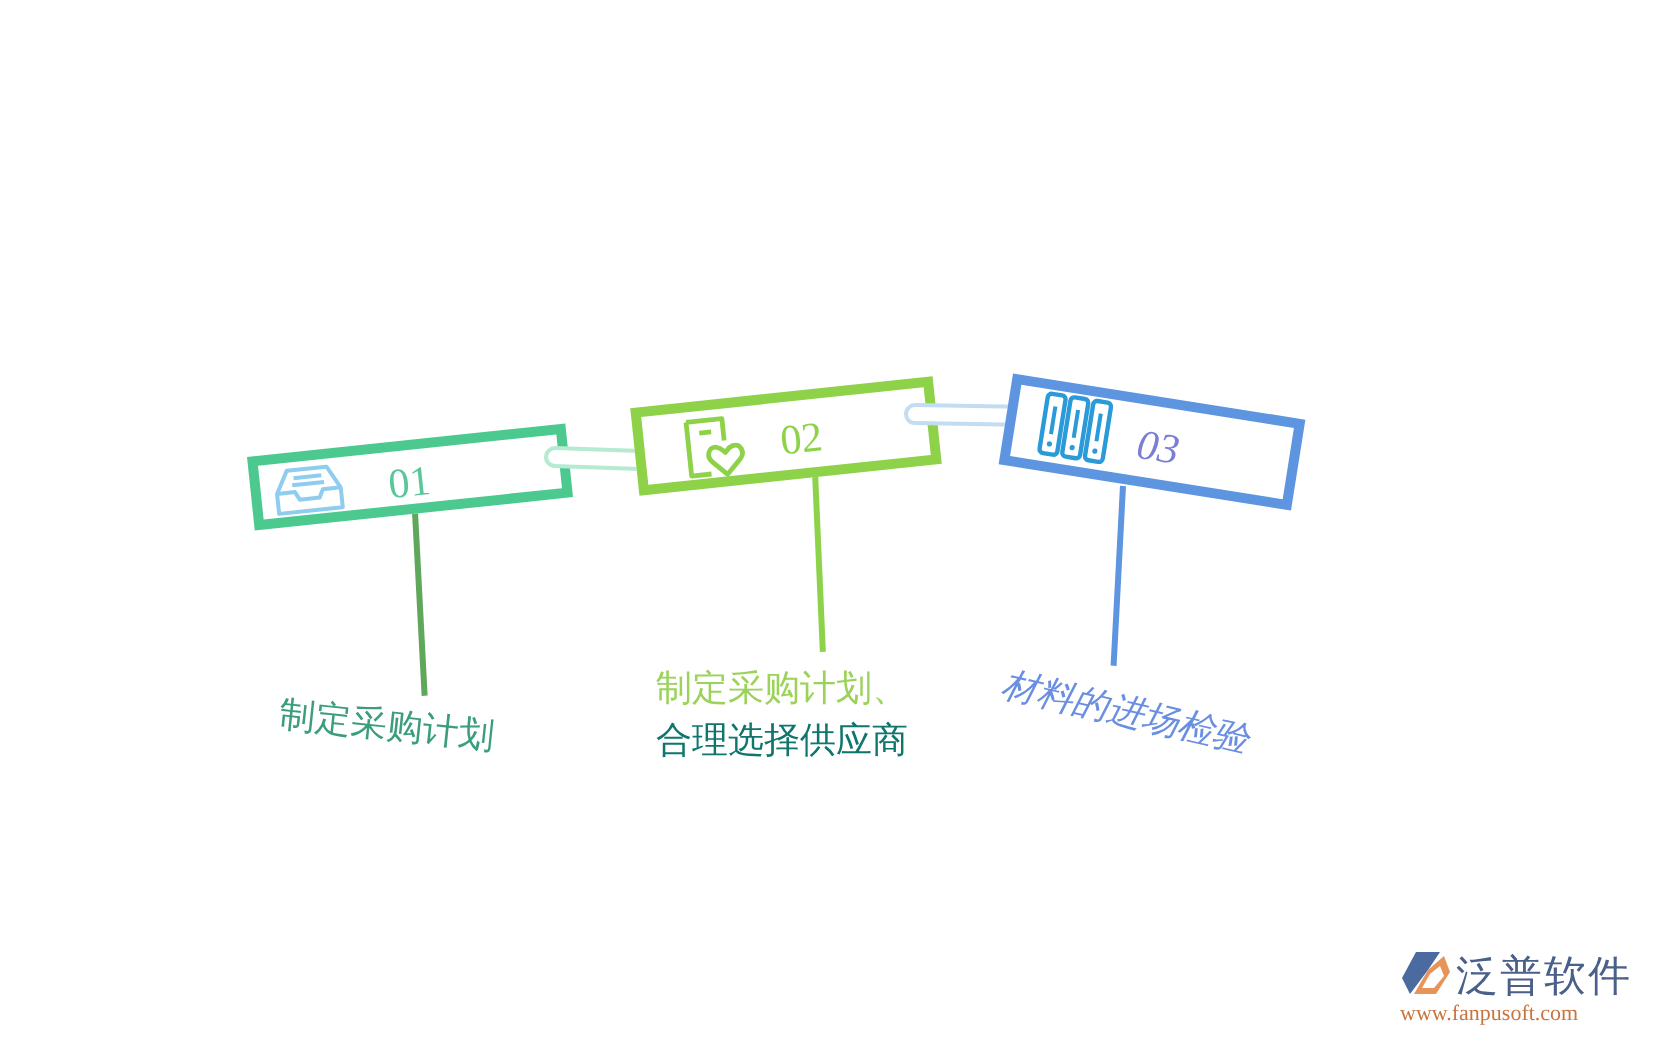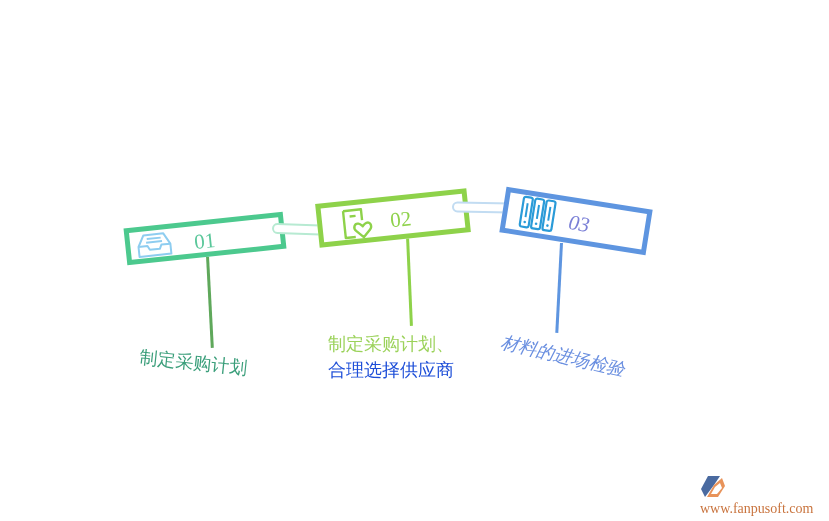--- a/index.html
+++ b/index.html
@@ -74,21 +74,21 @@
       font-size: 21px;
       color: #4a5f8a;
       letter-spacing: 1px;
       white-space: nowrap;
     }
     .logo-url {
       position: absolute;
       left: 0px;
       top: 27px;
       font-family: "Liberation Serif", "DejaVu Serif", serif;
-      font-size: 14px;
+      font-size: 11px;
       color: #c9743e;
       white-space: nowrap;
     }
   </style>
 </head>
 <body>
 
 <div class="stem" style="left:206px; top:256px; height:92px; background:#5fa85b; transform: rotate(-3deg);"></div>
 <div class="stem" style="left:406px; top:236px; height:90px; background:#8ed24a; transform: rotate(-2.5deg);"></div>
 <div class="stem" style="left:560px; top:243px; height:90px; background:#5e95e0; transform: rotate(3deg);"></div>
@@ -134,26 +134,27 @@
       <circle cx="18" cy="27" r="1.3" fill="#2a9bd8"></circle>
       <circle cx="29.5" cy="27" r="1.3" fill="#2a9bd8"></circle>
     </svg>
   </span>
   <span class="num" style="left:62px; top:10px; color:#7a7fd6; font-style: italic;">03</span>
 </div>
 
 <div class="label" style="left:141px; top:345px; color:#3a9e7a; transform: rotate(6deg);">制定采购计划</div>
 
 <div class="label" style="left:328px; top:332px; color:#9bd25a;">制定采购计划、</div>
-<div class="label" style="left:328px; top:358px; color:#1d4ed8;">合理选择供应商</div>
+<div class="label" style="left:328px; top:358px; color:#0f766e;">合理选择供应商</div>
 
 <div class="label" style="left:504px; top:330px; color:#6a8fe0; transform: rotate(13deg); font-style: italic;">材料的进场检验</div>
 
 <div class="logo">
   <span class="abs" style="left:0px; top:1px;">
     <svg width="26" height="24" viewBox="0 0 26 24">
       <path d="M8 1 H20 L14 10 L5 22 L1 14 Z" fill="#4a6aa0"></path>
       <path d="M14 10 L22 3 L25 11 L18 22 H7 Z" fill="#e8935a"></path>
       <path d="M15 12 L20 8 L22 13 L17 19 H11 Z" fill="#ffffff"></path>
     </svg>
   </span>
+  <span class="logo-name">泛普软件</span>
   <span class="logo-url">www.fanpusoft.com</span>
 </div>
 
 </body></html>

